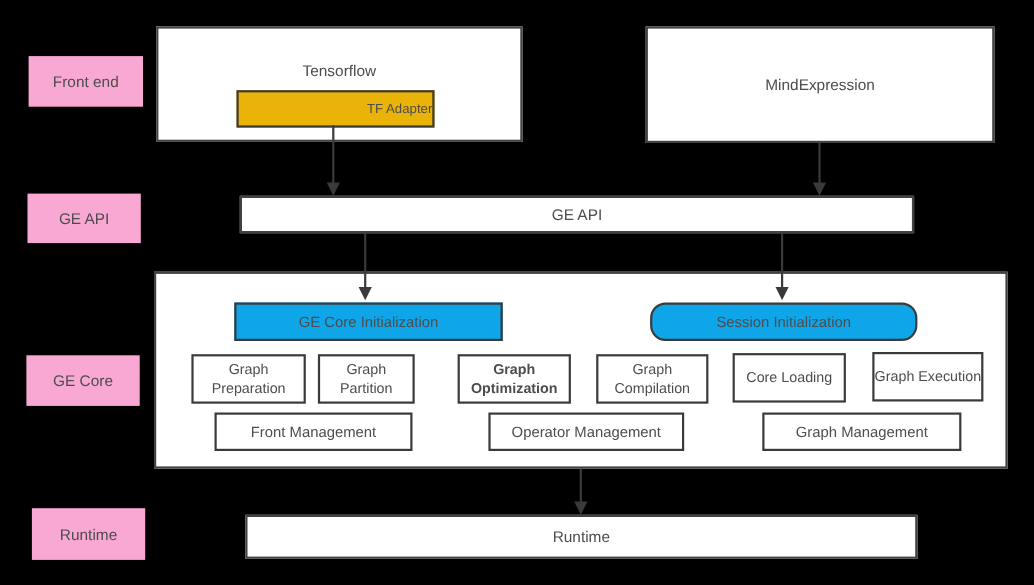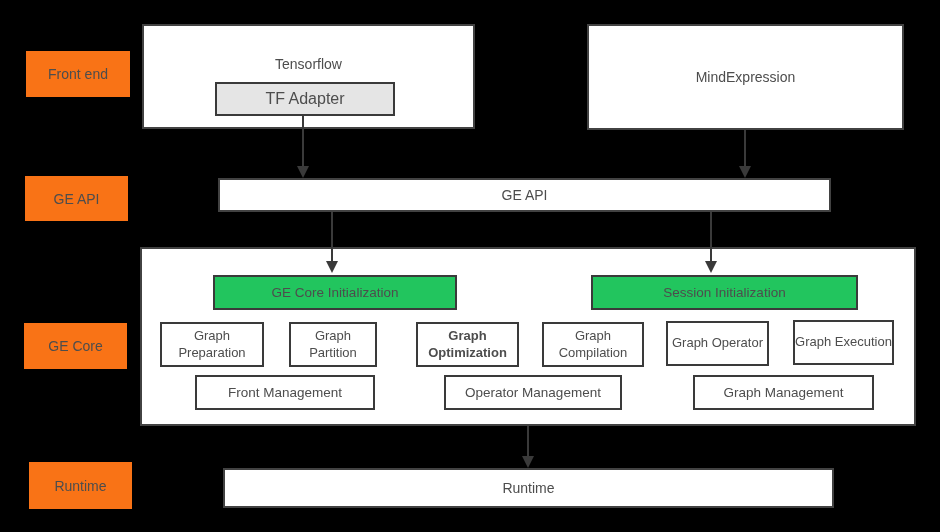--- a/index.html
+++ b/index.html
@@ -11,42 +11,42 @@
     font-family: "Liberation Sans", "DejaVu Sans", sans-serif;
     color: #4d4d4d;
     overflow: hidden;
   }
   .abs { position: absolute; box-sizing: border-box; }
   .center { display: flex; align-items: center; justify-content: center; text-align: center; }
   .white-box { background: #ffffff; color: #4d4d4d; }
   .thin-border { border: 2px solid #424242; }
 
   
-  .side-label { font-size: 14px; background: #f97316; color: #4d4d4d; }
+  .side-label { font-size: 14px; background: #f9a8d4; color: #4d4d4d; }
   .lbl-frontend { left: 26px; top: 51px;  width: 104px; height: 46px; }
   .lbl-geapi    { left: 25px; top: 176px; width: 103px; height: 45px; }
   .lbl-gecore   { left: 24px; top: 323px; width: 103px; height: 46px; }
   .lbl-runtime  { left: 29px; top: 462px; width: 103px; height: 47px; }
 
   
   .tensorflow-box { left: 142px; top: 24px; width: 333px; height: 105px; font-size: 14px; }
   .tensorflow-title { left: 0; top: 30px; width: 100%; text-align: center; }
-  .tf-adapter { left: 71px; top: 56px; width: 180px; height: 34px; font-size: 16px; border: 2px solid #3a3a3a; background:#e5e5e5; }
+  .tf-adapter { left: 71px; top: 56px; width: 180px; height: 34px; font-size: 12px; border: 2px solid #3a3a3a; background:#eab308;justify-content:flex-end; }
   .mindexpression-box { left: 587px; top: 24px; width: 317px; height: 106px; font-size: 14px; }
 
   
   .ge-api-bar { left: 218px; top: 178px; width: 613px; height: 34px; font-size: 14px; }
 
   
   .ge-core-box { left: 140px; top: 247px; width: 776px; height: 179px; }
-  .init-box { top: 26px; height: 35px; font-size: 13.5px; border: 2px solid #3a3a3a; background:#22c55e; }
+  .init-box { top: 26px; height: 35px; font-size: 13.5px; border: 2px solid #3a3a3a; background:#0ea5e9; }
   .init-gecore  { left: 71px;  width: 244px; }
-  .init-session { left: 449px; width: 267px; }
+  .init-session { left: 449px; width: 243px; border-radius: 14px; }
   .stage-box { top: 73px; height: 45px; font-size: 13px; line-height: 1.25; border: 2px solid #3a3a3a; background:#fff; }
-  .stage-0 { left: 18px;  width: 104px; }
+  .stage-0 { left: 32px;  width: 104px; }
   .stage-1 { left: 147px; width: 88px; }
   .stage-2 { left: 274px; width: 103px; font-weight: bold; }
   .stage-3 { left: 400px; width: 102px; }
   .stage-4 { left: 524px; width: 103px; top: 72px; }
   .stage-5 { left: 651px; width: 101px; top: 71px; }
   .mgmt-box { top: 126px; height: 35px; font-size: 13.5px; border: 2px solid #3a3a3a; background:#fff; }
   .mgmt-0 { left: 53px;  width: 180px; }
   .mgmt-1 { left: 302px; width: 178px; }
   .mgmt-2 { left: 551px; width: 181px; }
 
@@ -121,21 +121,21 @@
     <div class="abs center stage-box stage-1">
       <span>Graph Partition</span>
     </div>
     <div class="abs center stage-box stage-2">
       <span>Graph Optimization</span>
     </div>
     <div class="abs center stage-box stage-3">
       <span>Graph Compilation</span>
     </div>
     <div class="abs center stage-box stage-4">
-      <span>Graph Operator</span>
+      <span>Core Loading</span>
     </div>
     <div class="abs center stage-box stage-5">
       <span>Graph Execution</span>
     </div>
 
     <div class="abs center mgmt-box mgmt-0">
       <span>Front Management</span>
     </div>
     <div class="abs center mgmt-box mgmt-1">
       <span>Operator Management</span>

